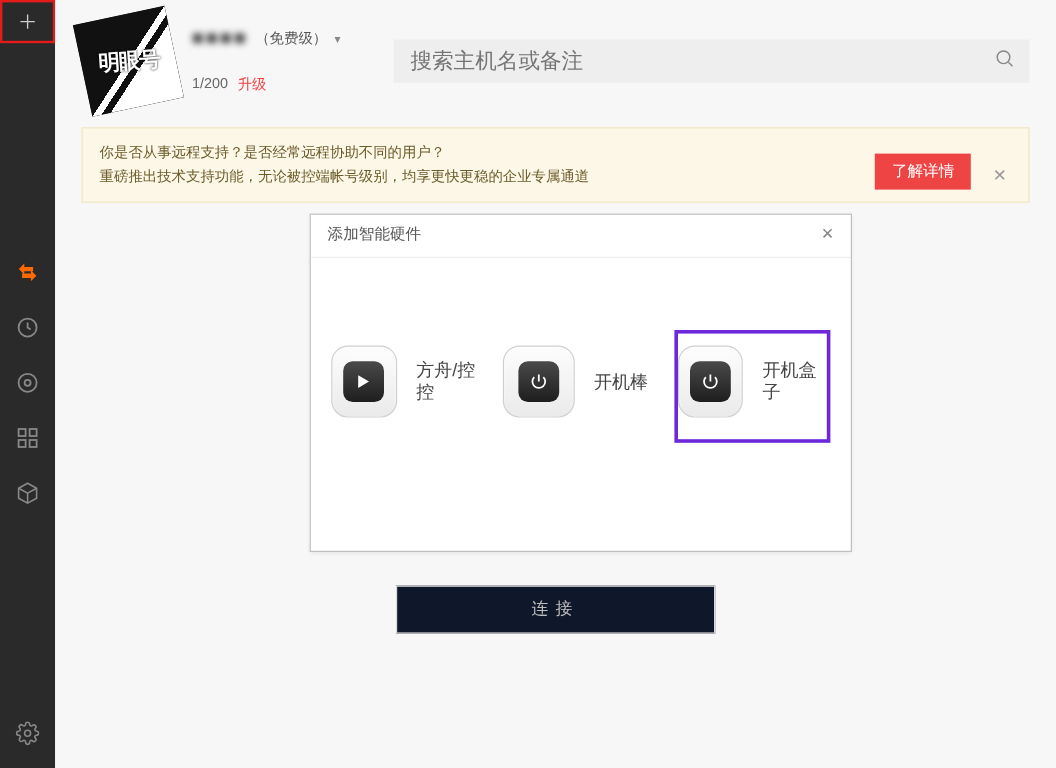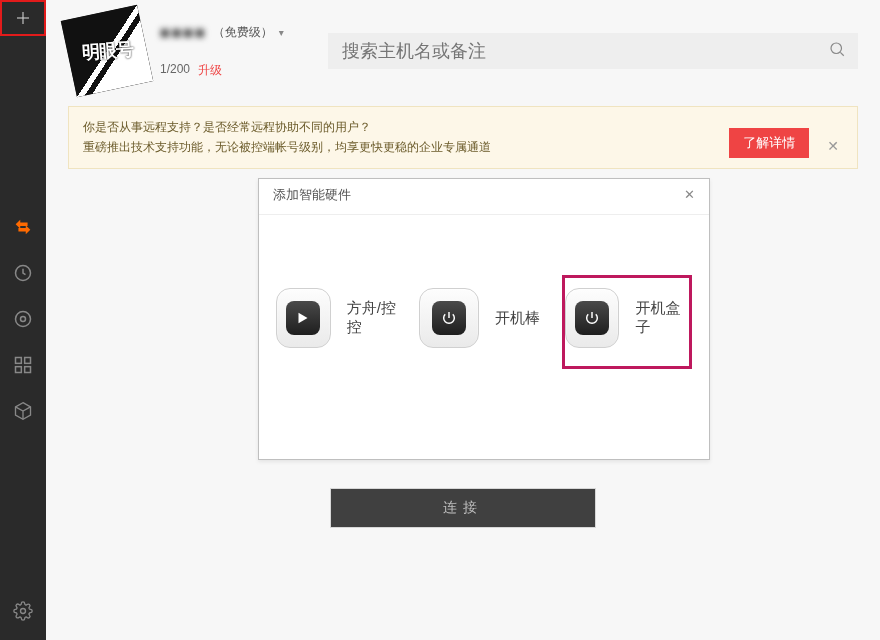--- a/index.html
+++ b/index.html
@@ -41,26 +41,26 @@
 .banner-text { flex: 1; line-height: 1.7; }
 .banner-btn { background: #ef4444; color: #fff; border: none; padding: 6px 14px; font-size: 13px; margin-right: 12px; }
 .banner-close { color: #999; padding: 4px 6px; font-size:14px; }
 
 .dialog { position: absolute; left: 212px; top: 178px; width: 452px; height: 282px; background: #fff; border: 1px solid #bfbfbf; box-shadow: 0 2px 4px rgba(0,0,0,0.08); }
 .dialog-head { height: 36px; display: flex; align-items: center; padding: 0 10px 4px 14px; font-size: 13px; color: #555; border-bottom: 1px solid #eee; }
 .dialog-head .dt { flex: 1; }
 .dialog-close { color:#888; padding:4px; }
 .hw-row { display: flex; justify-content: space-around; padding: 60px 10px 0 10px; }
 .hw-item { display:flex; align-items:center; gap:16px; width:130px; padding:10px 0 18px 0; }
-.hw-item.highlight { border: 3px solid #be185d; }
+.hw-item.highlight { border: 3px solid #6d28d9; }
 .hw-icon { width: 60px; height: 60px; border-radius: 14px; background: linear-gradient(180deg,#fdfdfd 0%,#eaeaea 100%); border:1px solid #d0d0d0; display:flex; align-items:center; justify-content:center; box-shadow: inset 0 1px 2px rgba(255,255,255,0.8); }
 .hw-inner { width: 34px; height:34px; border-radius:8px; background:linear-gradient(180deg,#4a4a4a 0%,#1e1e1e 100%); display:flex; align-items:center; justify-content:center; color:#fff; }
 .hw-label { font-size: 15px; color: #444; }
 
-.connect-btn { position:absolute; left:50%; transform:translateX(-50%); top: 488px; width: 266px; height: 40px; border:1px solid #d7d7d7; background:#404040; color:#bdbdbd; font-size:14px; letter-spacing:6px; }
+.connect-btn { position:absolute; left:50%; transform:translateX(-50%); top: 488px; width: 266px; height: 40px; border:1px solid #d7d7d7; background:#0f172a; color:#bdbdbd; font-size:14px; letter-spacing:6px; }
 </style>
 </head>
 <body>
 
 <div class="app">
   <div class="sidebar">
     <div class="plus-btn">
       <svg viewBox="0 0 24 24" stroke="#ccc" stroke-width="1.5" fill="none">
           <line x1="12" y1="4" x2="12" y2="20"></line>
           <line x1="4" y1="12" x2="20" y2="12"></line>

